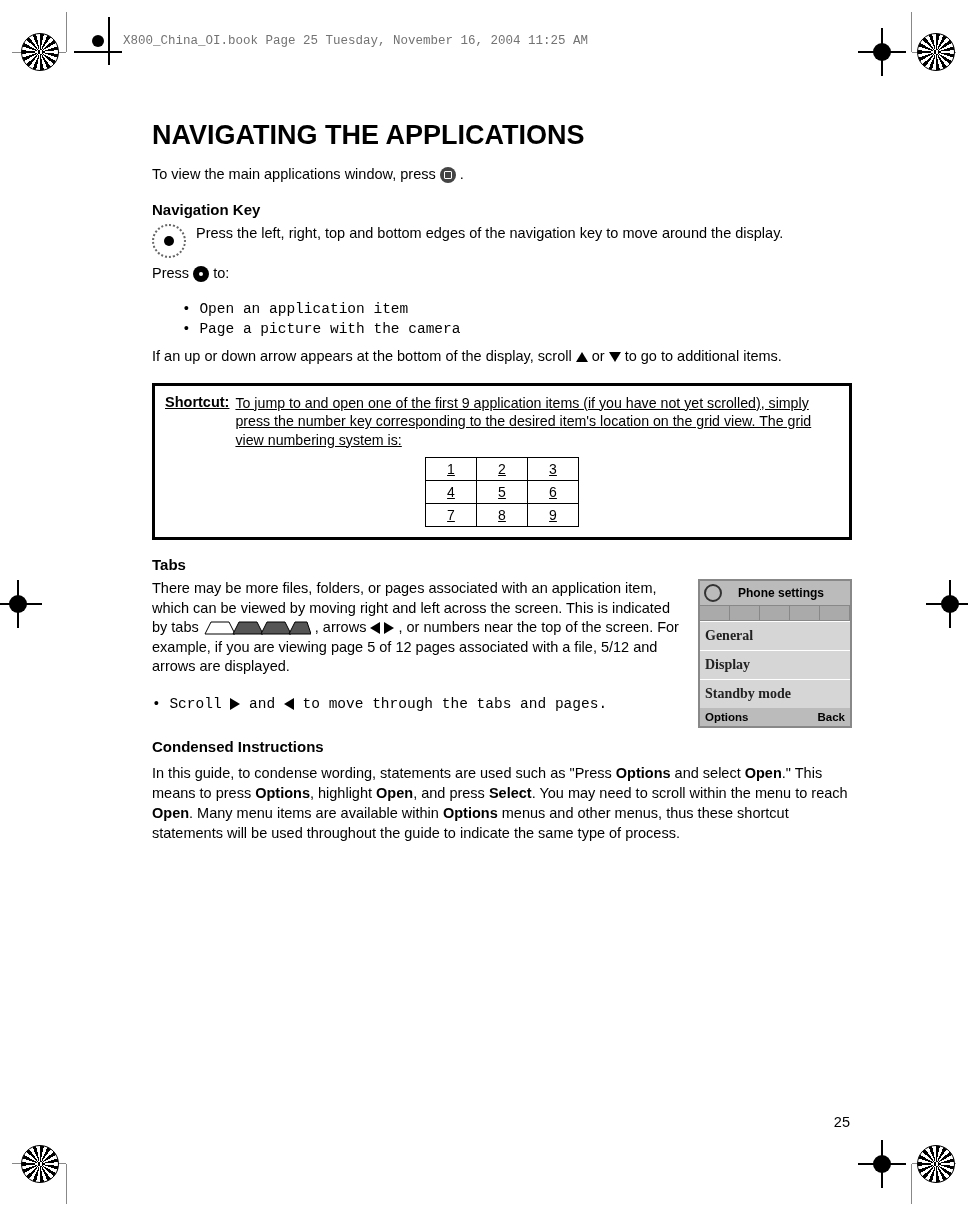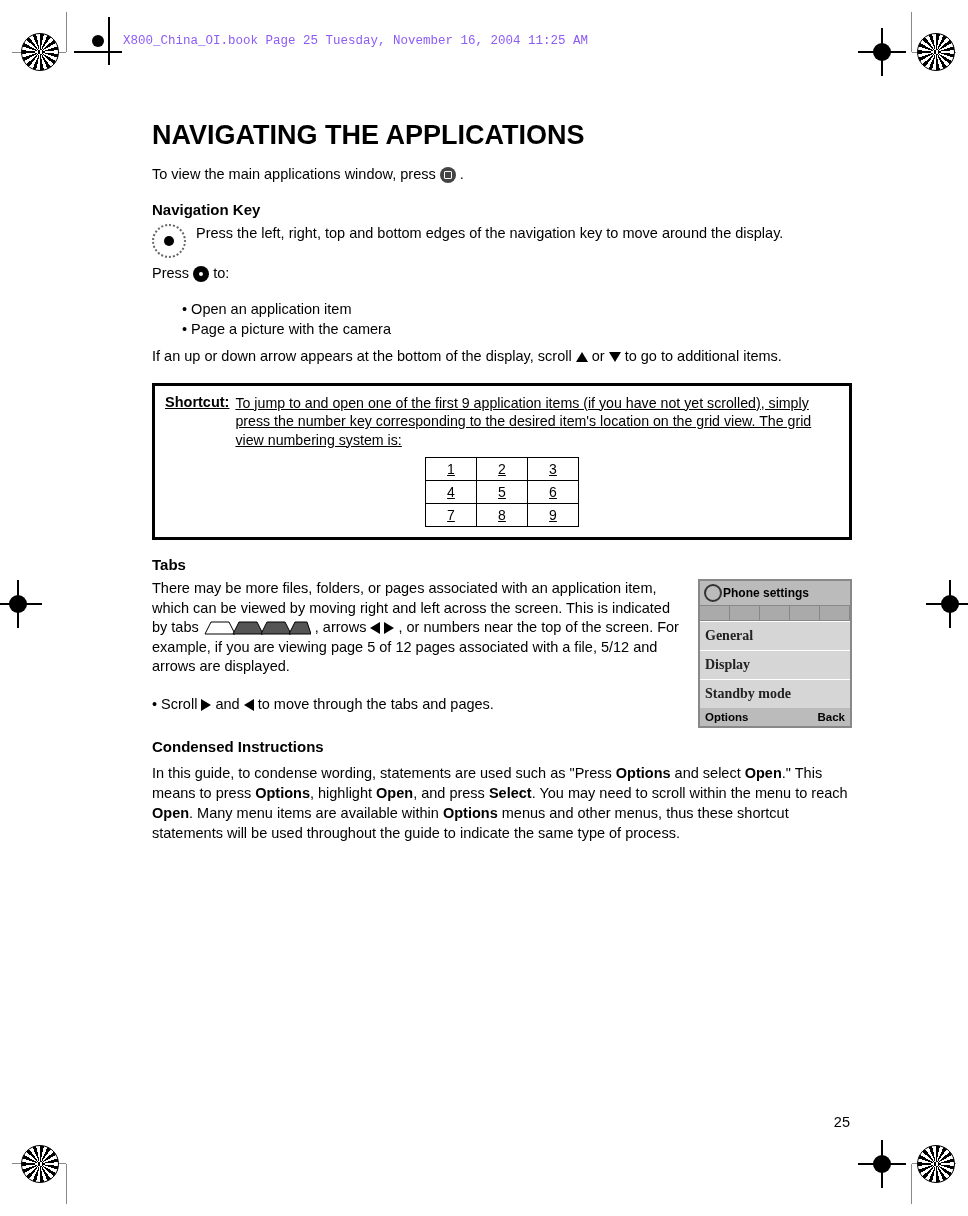--- a/index.html
+++ b/index.html
@@ -30,21 +30,21 @@
     width:36px;height:36px;border-radius:50%;
     background: repeating-conic-gradient(#000 0 12deg, #fff 12deg 24deg);
     border:1px solid #000;
   }
   .crop-line-h { position:absolute; height:1px; background:#888; }
   .crop-line-v { position:absolute; width:1px; background:#888; }
 
   .header-bar {
     position:absolute; left:85px; top:28px; right:60px;
     display:flex; align-items:center; gap:12px;
-    font-family: "Courier New", monospace; font-size:12.5px; color:#8b5cf6;
+    font-family: "Courier New", monospace; font-size:12.5px; color:#737373;
   }
 
   .page {
     position:absolute; left:152px; top:120px; width:700px;
   }
   h1 {
     font-size:27px; font-weight:bold; margin:0 0 14px 0;
   }
   .para { line-height:1.35; margin:6px 0 16px; }
   h2 { font-size:15px; font-weight:bold; margin:10px 0 6px; }
@@ -57,21 +57,21 @@
   .small-dot{
     display:inline-flex;vertical-align:middle;width:16px;height:16px;
     border-radius:50%;background:#444;align-items:center;justify-content:center;
   }
   .small-dot::after{content:"";width:6px;height:6px;border:1px solid #fff;border-radius:1px;}
   .solid-dot{
     display:inline-flex;vertical-align:middle;width:16px;height:16px;
     border-radius:50%;background:#000;align-items:center;justify-content:center;
   }
   .solid-dot::after{content:"";width:4px;height:4px;background:#fff;border-radius:50%;}
-  ul.bullets{margin:4px 0 8px 30px;padding:0;list-style:none;}
+  ul.bullets{margin:4px 0 8px 30px;padding:0;list-style:none;font-family:Liberation Mono, monospace;}
   ul.bullets li{padding:2px 0;}
   ul.bullets li::before{content:"•  ";}
   .tri-up, .tri-down, .tri-left, .tri-right {
     display:inline-block; width:0;height:0;vertical-align:middle;
   }
   .tri-up   { border-left:6px solid transparent; border-right:6px solid transparent; border-bottom:10px solid #000; }
   .tri-down { border-left:6px solid transparent; border-right:6px solid transparent; border-top:10px solid #000; }
   .tri-left { border-top:6px solid transparent; border-bottom:6px solid transparent; border-right:10px solid #000; }
   .tri-right{ border-top:6px solid transparent; border-bottom:6px solid transparent; border-left:10px solid #000; }
 
@@ -88,21 +88,21 @@
 
   .tabs-wrap{display:flex;gap:12px;align-items:flex-start;}
   .tabs-text{flex:1;line-height:1.35;}
   .tabs-icon{
     display:inline-block;vertical-align:middle;position:relative;width:108px;height:16px;
   }
   .tabs-icon svg{display:block;}
   .phone-screen{
     width:150px;border:2px solid #888;background:#ccc;font-family:Arial;font-size:12px;flex:0 0 150px;
   }
-  .ps-title{background:#bbb;padding:3px 4px;display:flex;align-items:center;gap:1px;font-weight:bold;font-size:12px;}
+  .ps-title{background:#bbb;padding:3px 4px;display:flex;align-items:center;gap:16px;font-weight:bold;font-size:12px;}
   .ps-title .gear{width:14px;height:14px;border:2px solid #333;border-radius:50%;}
   .ps-tabs{display:flex;height:14px;background:#aaa;border-top:1px solid #888;border-bottom:1px solid #888;}
   .ps-tabs div{flex:1;border-right:1px solid #888;}
   .ps-item{background:#d6d6d6;padding:6px 5px;border-top:1px solid #fff;font-weight:bold;font-family:Verdana;font-size:14px;color:#222;}
   .ps-soft{display:flex;justify-content:space-between;background:#bbb;padding:3px 5px;font-weight:bold;font-size:11.5px;}
 
   .condensed{line-height:1.38;margin-top:8px;}
   .condensed b{font-weight:bold;}
 
   .page-num{

